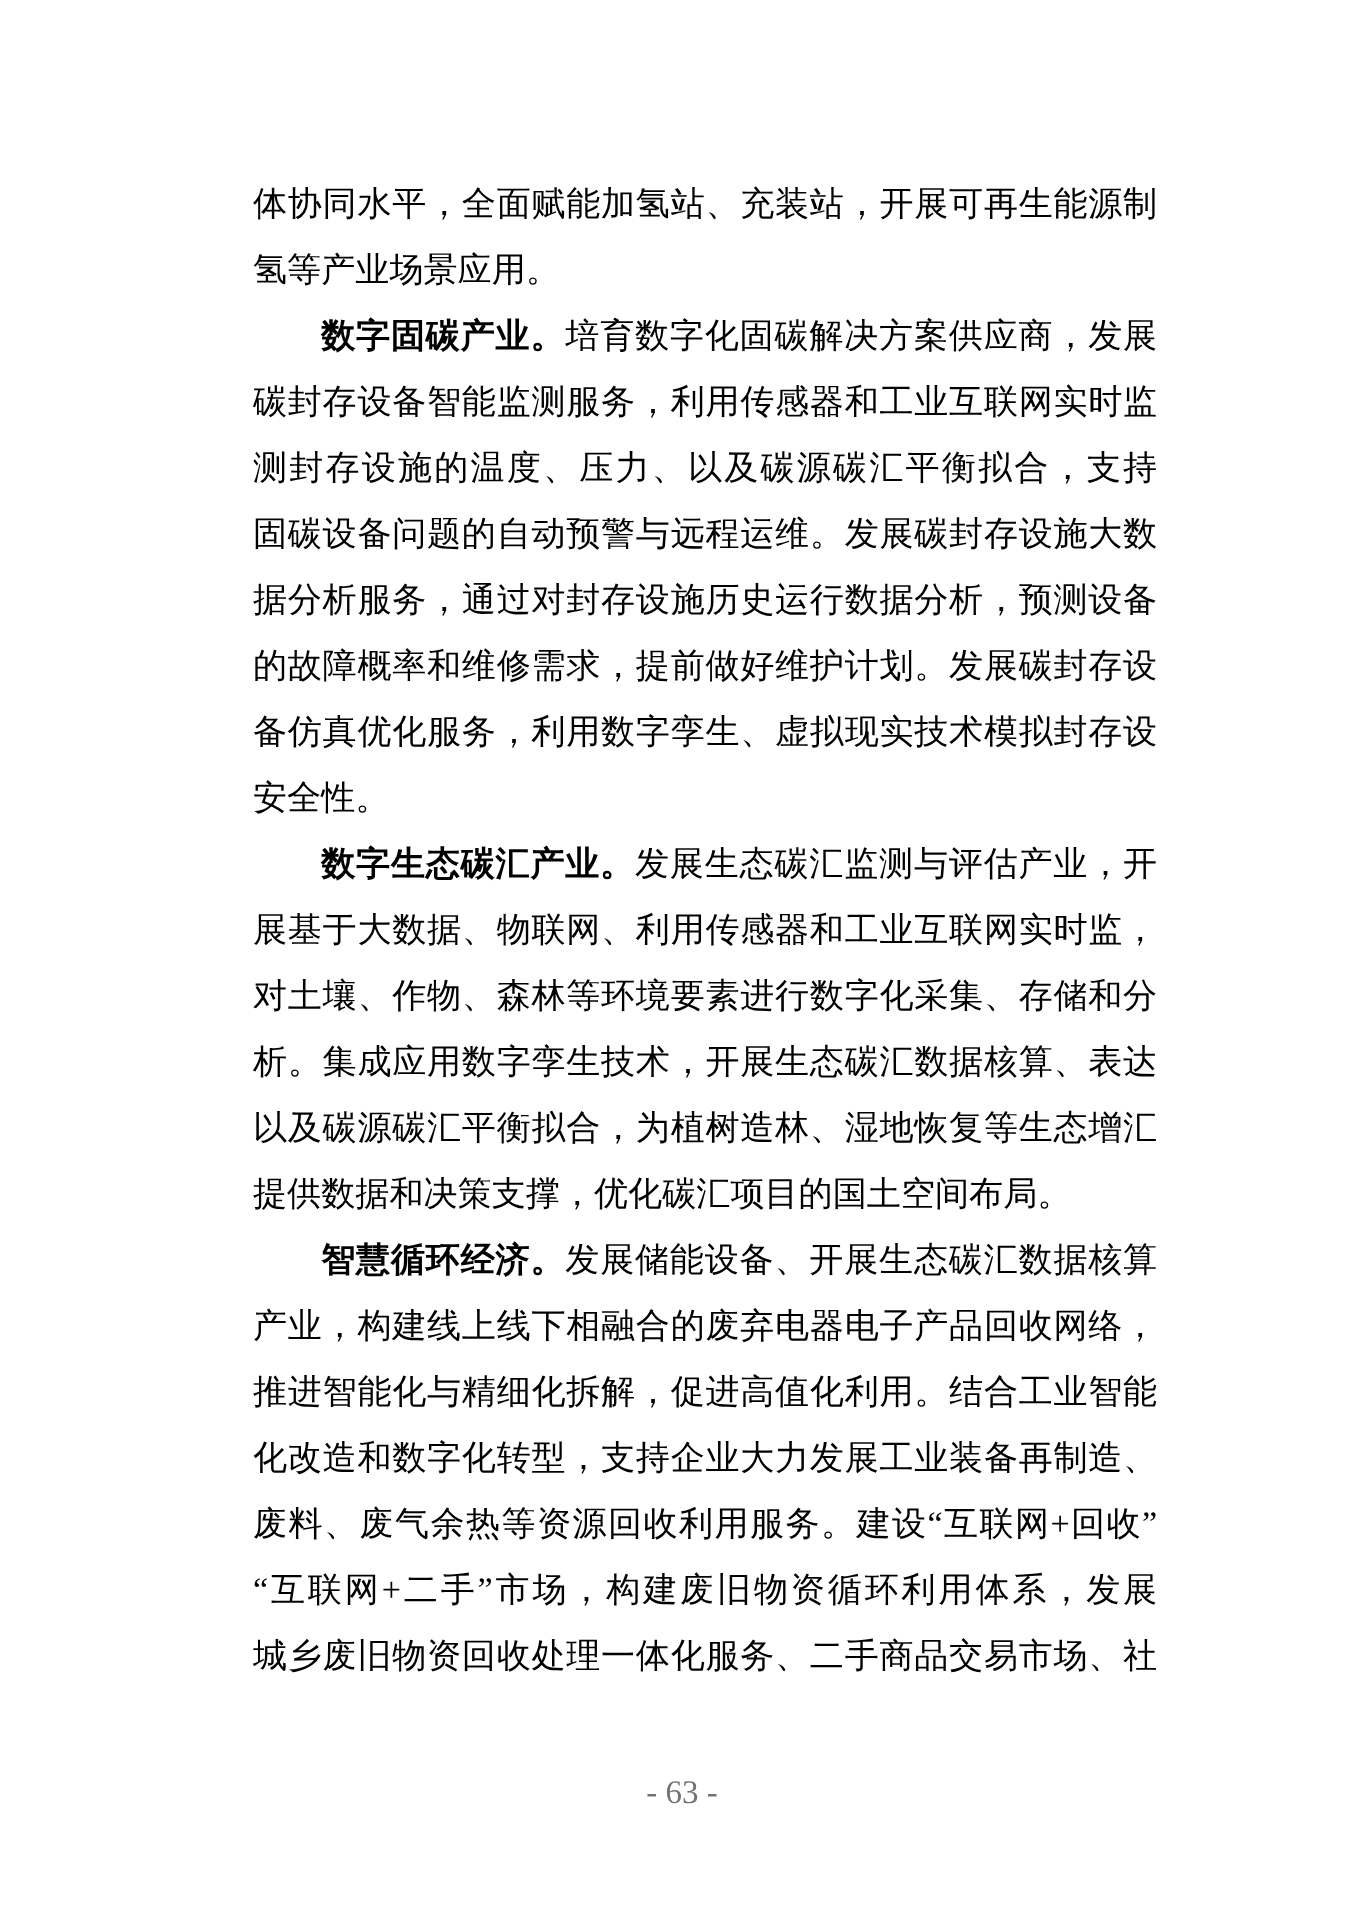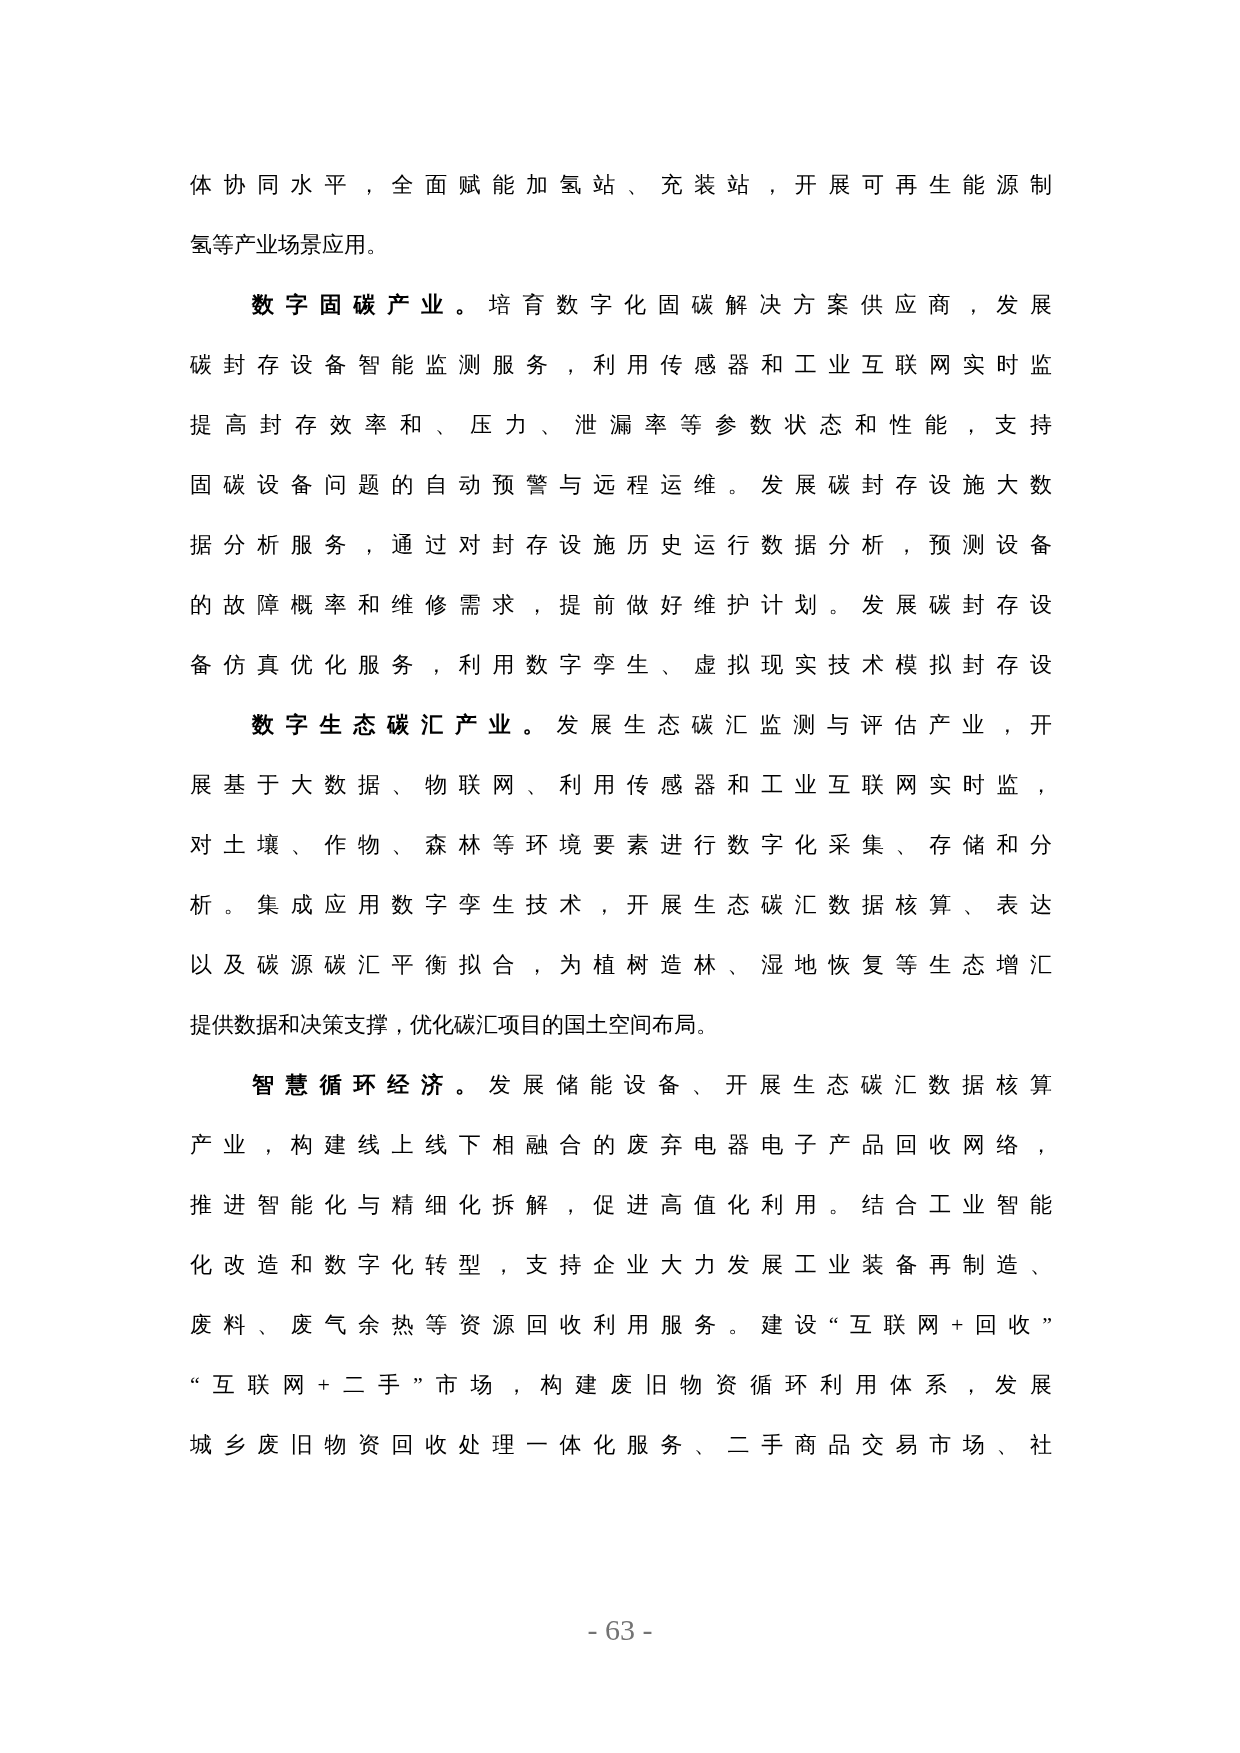--- a/index.html
+++ b/index.html
@@ -18,26 +18,27 @@
   }
   .text-block {
     position: absolute;
     left: 190px;
     top: 155px;
     width: 862px;
   }
   .line {
     height: 60px;
     line-height: 60px;
-    font-size: 22px;
+    font-size: 31px;
     text-align: justify;
     text-align-last: justify;
     overflow: hidden;
     word-break: break-all;
     white-space: normal;
+    margin-left: 40px;
   }
   .line.short {
     text-align-last: left;
   }
   .line.indent {
     text-indent: 62px;
   }
   .lead {
     font-weight: 700;
     font-family: Liberation Sans, sans-serif;
@@ -57,25 +58,26 @@
 </head>
 <body>
 
 <div class="page">
   <div class="text-block">
 
     <div class="line"><span>体协同水平，全面赋能加氢站、充装站，开展可再生能源制</span></div>
     <div class="line short"><span>氢等产业场景应用。</span></div>
     <div class="line indent"><span class="lead">数字固碳产业。</span><span>培育数字化固碳解决方案供应商，发展</span></div>
     <div class="line"><span>碳封存设备智能监测服务，利用传感器和工业互联网实时监</span></div>
-    <div class="line"><span>提高封存效率和、压力、泄漏率等参数状态和性能，支持</span></div>
+    <div class="line"><span>测封存设施的温度、压力、以及碳源碳汇平衡拟合，支持</span></div>
     <div class="line"><span>固碳设备问题的自动预警与远程运维。发展碳封存设施大数</span></div>
     <div class="line"><span>据分析服务，通过对封存设施历史运行数据分析，预测设备</span></div>
     <div class="line"><span>的故障概率和维修需求，提前做好维护计划。发展碳封存设</span></div>
     <div class="line"><span>备仿真优化服务，利用数字孪生、虚拟现实技术模拟封存设</span></div>
+    <div class="line short"><span>安全性。</span></div>
     <div class="line indent"><span class="lead">数字生态碳汇产业。</span><span>发展生态碳汇监测与评估产业，开</span></div>
     <div class="line"><span>展基于大数据、物联网、利用传感器和工业互联网实时监，</span></div>
     <div class="line"><span>对土壤、作物、森林等环境要素进行数字化采集、存储和分</span></div>
     <div class="line"><span>析。集成应用数字孪生技术，开展生态碳汇数据核算、表达</span></div>
     <div class="line"><span>以及碳源碳汇平衡拟合，为植树造林、湿地恢复等生态增汇</span></div>
     <div class="line short"><span>提供数据和决策支撑，优化碳汇项目的国土空间布局。</span></div>
     <div class="line indent"><span class="lead">智慧循环经济。</span><span>发展储能设备、开展生态碳汇数据核算</span></div>
     <div class="line"><span>产业，构建线上线下相融合的废弃电器电子产品回收网络，</span></div>
     <div class="line"><span>推进智能化与精细化拆解，促进高值化利用。结合工业智能</span></div>
     <div class="line"><span>化改造和数字化转型，支持企业大力发展工业装备再制造、</span></div>

